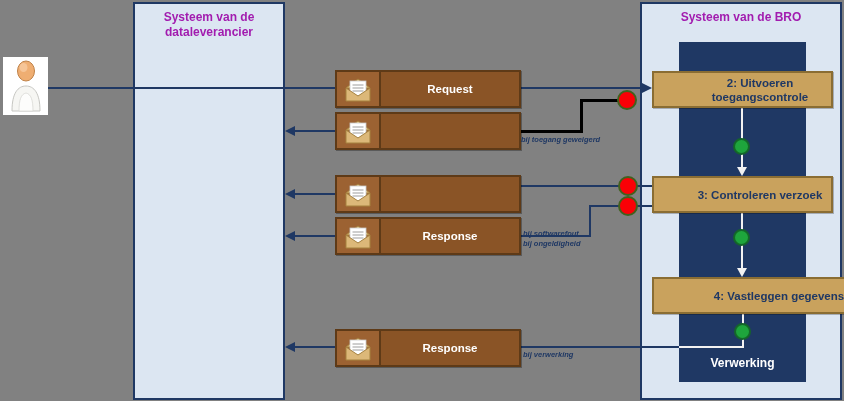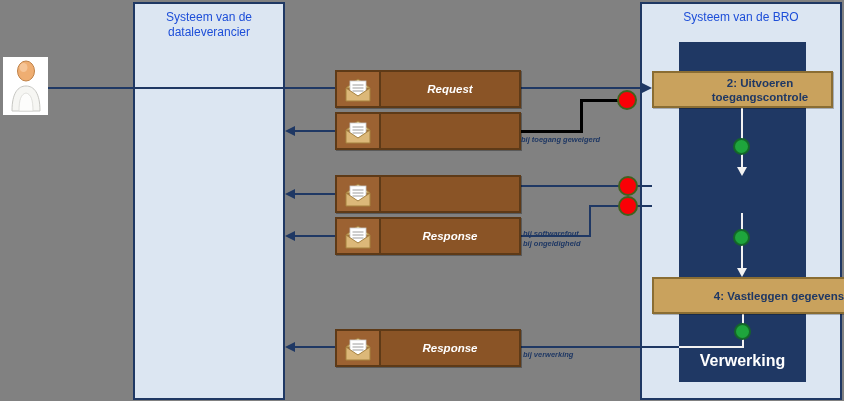--- a/index.html
+++ b/index.html
@@ -7,26 +7,26 @@
     position:relative;width:844px;height:405px;overflow:hidden;
     font-family:"Liberation Sans", sans-serif;
   }
   .bg{position:absolute;left:0;top:0;width:844px;height:401px;background:#818181;}
   .lane{
     position:absolute;top:2px;height:398px;box-sizing:border-box;
     background:#dce6f2;border:2px solid #1f3864;
   }
   .lane-title{
     position:absolute;top:6px;left:0;width:100%;text-align:center;
-    color:#1d4ed8;font-weight:normal;font-size:12px;line-height:15px;
+    color:#a21caf;font-weight:bold;font-size:12px;line-height:15px;
   }
   .darkbox{position:absolute;background:#1f3864;}
   .process-label{
     position:absolute;left:0;bottom:12px;width:100%;text-align:center;
-    color:#ffffff;font-weight:bold;font-size:16px;
+    color:#ffffff;font-weight:bold;font-size:12px;
   }
   .box-tan{
     position:absolute;box-sizing:border-box;
     background:#c9a25d;border:2px solid #8a6d33;
     color:#1f3864;font-weight:bold;font-size:11.5px;line-height:14px;
     display:flex;align-items:center;justify-content:center;text-align:center;
     box-shadow:1px 1px 0 rgba(0,0,0,0.25);
     padding-left:35px;
   }
   .box-msg{
@@ -34,21 +34,21 @@
     background:#8a5426;border:2px solid #5e3a17;
     box-shadow:1px 1px 0 rgba(0,0,0,0.3);
     display:flex;align-items:stretch;
   }
   .msg-iconpanel{
     width:42px;flex:0 0 42px;background:#9c6232;border-right:2px solid #5e3a17;
     display:flex;align-items:center;justify-content:center;
   }
   .msg-label{
     flex:1;display:flex;align-items:center;justify-content:center;
-    color:#ffffff;font-weight:bold;font-size:11.5px;font-style:italic;
+    color:#ffffff;font-weight:bold;font-size:11.5px;
   }
   .hline{position:absolute;height:2px;background:#1f3864;}
   .vline{position:absolute;width:2px;background:#1f3864;}
   .hline-black{position:absolute;height:3px;background:#000000;}
   .vline-black{position:absolute;width:3px;background:#000000;}
   .hline-white{position:absolute;height:2px;background:#f2f2f2;}
   .vline-white{position:absolute;width:2px;background:#f2f2f2;}
   .arrow-left{position:absolute;width:0;height:0;
     border-top:5px solid transparent;border-bottom:5px solid transparent;
     border-right:10px solid #1f3864;}
@@ -197,20 +197,23 @@
         <line x1="9.5" y1="15" x2="20.5" y2="15" stroke="#b9b9b9" stroke-width="1.4"></line>
         <path d="M3,12 L15,20 L27,12 L27,25 L3,25 Z" fill="#dcb879" stroke="#a5813f" stroke-width="1"></path>
       </svg>
     </div>
     <div class="msg-label">Response</div>
   </div>
 
   <div class="box-tan" style="left:652px;top:71px;width:181px;height:37px;">
     <span>2: Uitvoeren toegangscontrole</span>
   </div>
+  <div class="box-tan" style="left:652px;top:176px;width:181px;height:37px;">
+    <span>3: Controleren verzoek</span>
+  </div>
   <div class="box-tan" style="left:652px;top:277px;width:219px;height:37px;">
     <span>4: Vastleggen gegevens</span>
   </div>
 
   <div class="note" style="left:521px;top:135px;">bij toegang geweigerd</div>
   <div class="note" style="left:523px;top:189px;margin-top:40px;">bij softwarefout</div>
   <div class="note" style="left:523px;top:239px;">bij ongeldigheid</div>
   <div class="note" style="left:523px;top:350px;">bij verwerking</div>
 </div>
 

